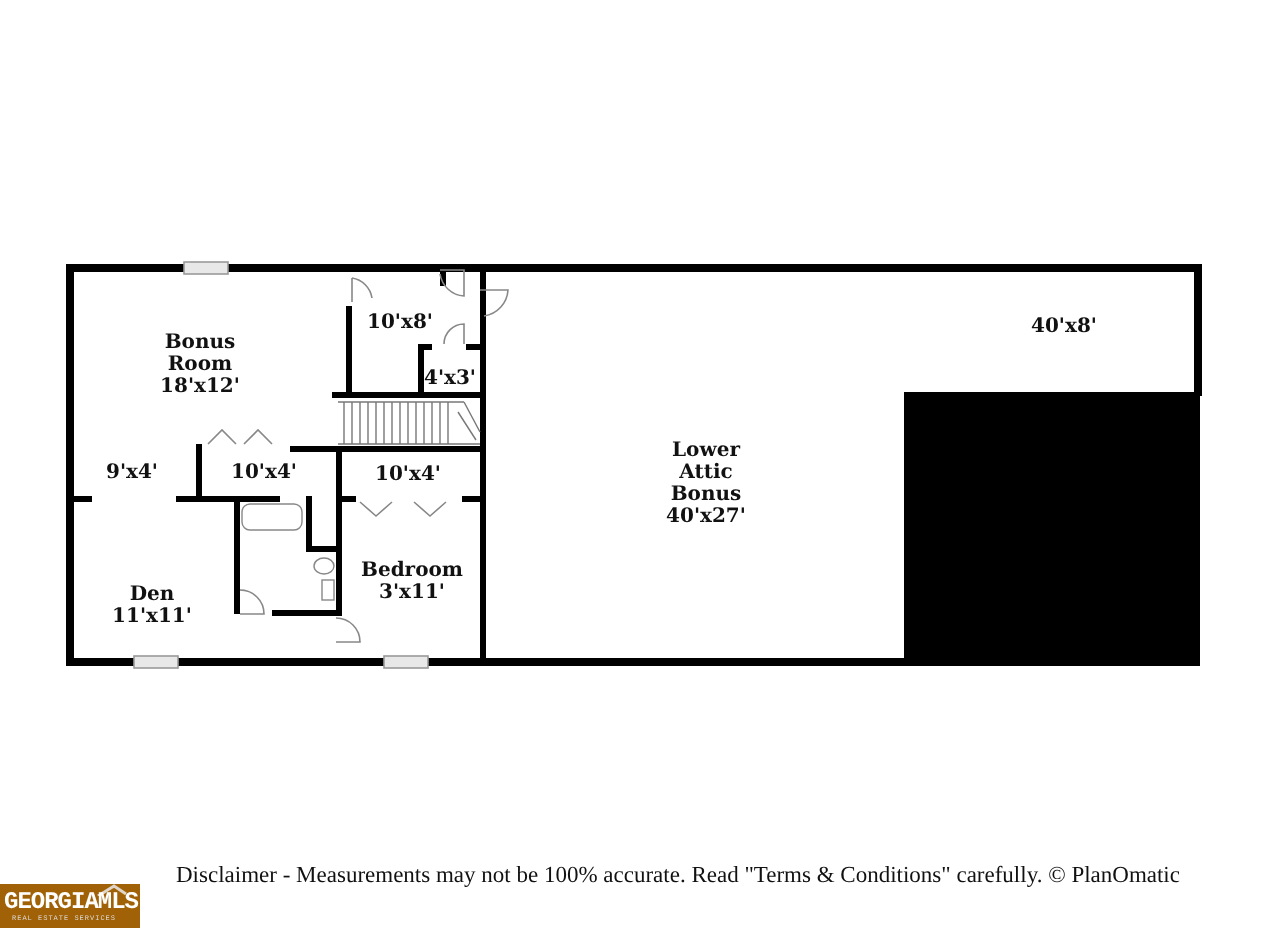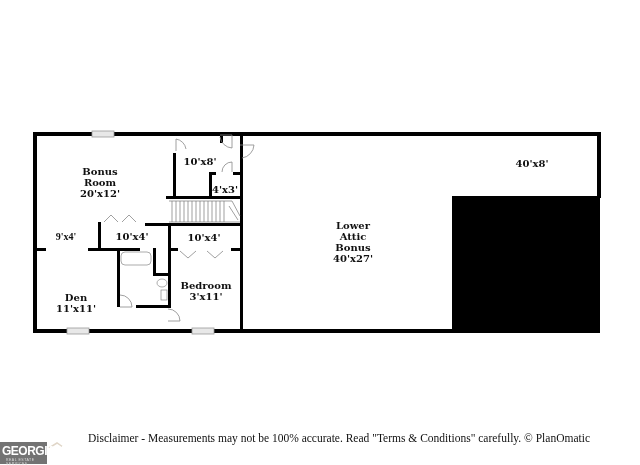--- a/index.html
+++ b/index.html
@@ -1,21 +1,21 @@
 <!DOCTYPE html>
 <html><head>
   <meta charset="utf-8">
   <style>
     html, body { margin: 0; padding: 0; background: #ffffff; }
     body { width: 640px; height: 465px; position: relative; overflow: hidden; font-family: "DejaVu Serif", serif; }
     .plan { position: absolute; left: 0; top: 0; width: 640px; height: 465px; }
     .label { position: absolute; font-family: "DejaVu Serif", serif; font-weight: bold; font-size: 10px; color: #111; text-align: center; line-height: 11px; white-space: nowrap; }
     .label span { display: block; }
     .disclaimer { position: absolute; left: 88px; top: 432px; font-family: "Liberation Serif", serif; font-size: 11.5px; color: #111; white-space: nowrap; }
-    .logo { position: absolute; left: 0; top: 442px; width: 47px; height: 22px; background: #737373; color: #fff; font-family: Liberation Sans, sans-serif; }
+    .logo { position: absolute; left: 0; top: 442px; width: 70px; height: 22px; background: #a16207; color: #fff; font-family: Liberation Mono, monospace; }
     .logo .main { position: absolute; left: 2px; top: 2px; font-size: 12px; letter-spacing: -0.5px; font-weight: bold; }
     .logo .sub { position: absolute; left: 6px; top: 16px; font-size: 3.5px; letter-spacing: 0.5px; color: #ddd; }
     .logo .roof { position: absolute; left: 48px; top: 0px; width: 16px; height: 6px; }
   </style>
 </head>
 <body>
 
 <svg class="plan" width="640" height="465" viewBox="0 0 640 465" xmlns="http://www.w3.org/2000/svg">
 
   <g fill="#000">
@@ -97,29 +97,29 @@
   <g stroke="#888" stroke-width="0.7" fill="none">
     <rect x="121" y="252" width="30" height="13" rx="4"></rect>
     <ellipse cx="162" cy="283" rx="5" ry="4"></ellipse>
     <rect x="161" y="290" width="6" height="10"></rect>
   </g>
 </svg>
 
 <div class="label" style="left:78px; top:166px; width:44px;">
   <span>Bonus</span>
   <span>Room</span>
-  <span>20'x12'</span>
+  <span>18'x12'</span>
 </div>
 <div class="label" style="left:180px; top:156px; width:40px;">
   <span>10'x8'</span>
 </div>
 <div class="label" style="left:211px; top:184px; width:28px;">
   <span>4'x3'</span>
 </div>
-<div class="label" style="left:48px; top:231px; width:36px;font-family:Liberation Serif, serif;">
+<div class="label" style="left:48px; top:231px; width:36px;">
   <span>9'x4'</span>
 </div>
 <div class="label" style="left:112px; top:231px; width:40px;">
   <span>10'x4'</span>
 </div>
 <div class="label" style="left:184px; top:232px; width:40px;">
   <span>10'x4'</span>
 </div>
 <div class="label" style="left:56px; top:292px; width:40px;">
   <span>Den</span>

